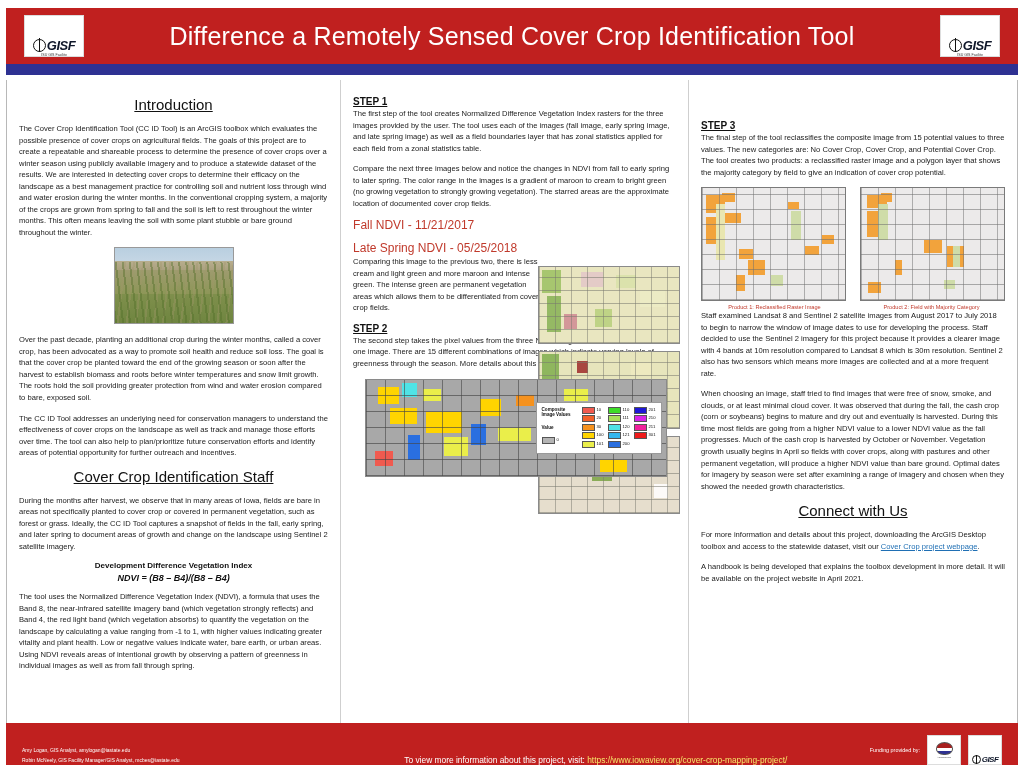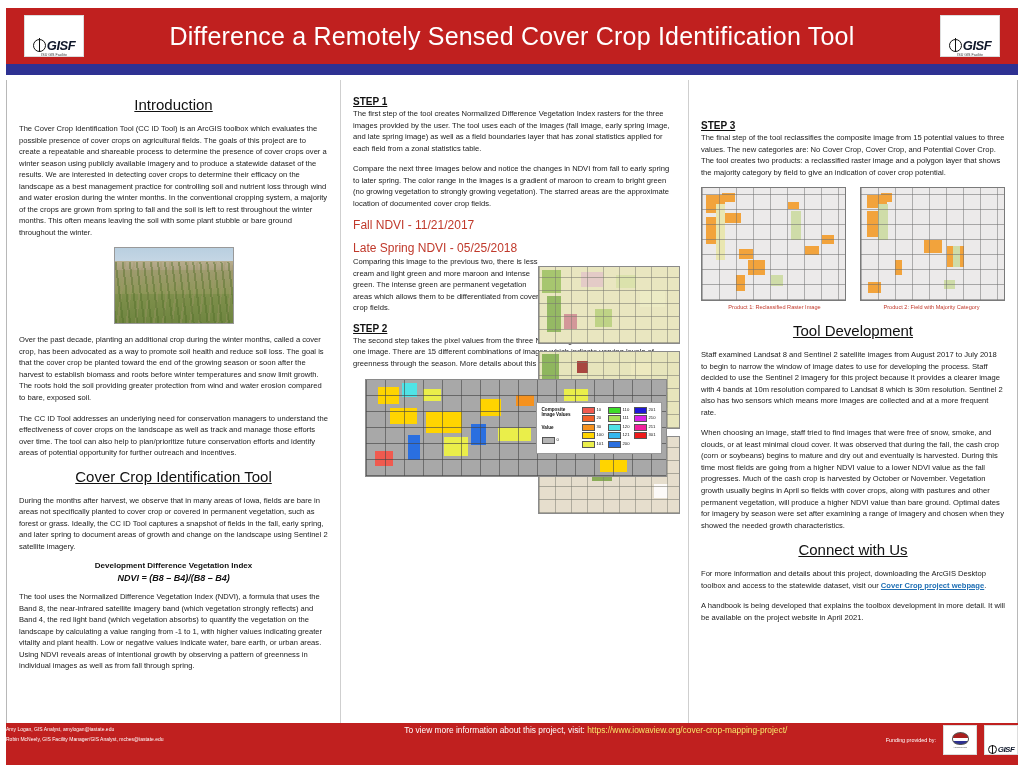--- a/index.html
+++ b/index.html
@@ -162,21 +162,21 @@
     color: #111;
   }
   .formula {
     text-align: center;
     font-size: 9px;
     font-weight: bold;
     font-style: italic;
     margin: 0 0 8px 0;
     color: #111;
   }
-  .link { color: #1f6fb4; text-decoration: underline; font-weight: bold; }
+  .link { color: #1f6fb4; text-decoration: underline; }
 
   
   .photo {
     width: 118px; height: 75px;
     margin: 4px auto 10px auto;
     border: 1px solid #999;
     background:
       linear-gradient(to bottom,
         #b9cfe0 0%, #c4d6e4 17%,
         #b8ae8e 17%, #aaa07e 30%,
@@ -297,23 +297,23 @@
   }
 
   
   .footer {
     position: absolute;
     left: 6px; right: 6px;
     bottom: 8px;
     height: 40px;
     background: #c0201f;
     display: flex;
-    align-items: flex-start;
+    align-items: flex-end;
     box-sizing: border-box;
-    padding: 0 0;
+    padding: 0 16px;
   }
   .footer-authors {
     width: 300px;
     color: #ffffff;
     font-size: 5px;
     line-height: 1.9;
   }
   .footer-mid {
     flex: 1;
     text-align: center;
@@ -388,21 +388,21 @@
 
     <div class="col col-left">
       <h2 class="section">Introduction</h2>
       <p class="body">The Cover Crop Identification Tool (CC ID Tool) is an ArcGIS toolbox which evaluates the possible presence of cover crops on agricultural fields. The goals of this project are to create a repeatable and shareable process to determine the presence of cover crops over a winter season using publicly available imagery and to produce a statewide dataset of the results. We are interested in detecting cover crops to determine their efficacy on the landscape as a best management practice for controlling soil and nutrient loss through wind and water erosion during the winter months. In the conventional cropping system, a majority of the crops are grown from spring to fall and the soil is left to rest throughout the winter months. This often means leaving the soil with some plant stubble or bare ground throughout the winter.</p>
 
       <div class="photo"></div>
 
       <p class="body">Over the past decade, planting an additional crop during the winter months, called a cover crop, has been advocated as a way to promote soil health and reduce soil loss. The goal is that the cover crop be planted toward the end of the growing season or soon after the harvest to establish biomass and roots before winter temperatures and snow limit growth. The roots hold the soil providing greater protection from wind and water erosion compared to bare, exposed soil.</p>
       <p class="body">The CC ID Tool addresses an underlying need for conservation managers to understand the effectiveness of cover crops on the landscape as well as track and manage those efforts over time.  The tool can also help to plan/prioritize future conservation efforts and identify areas of potential opportunity for further outreach and incentives.</p>
 
-      <h2 class="section tight">Cover Crop Identification Tool</h2>
+      <h2 class="section tight">Cover Crop Identification Staff</h2>
       <p class="body">During the months after harvest, we observe that in many areas of Iowa, fields are bare in areas not specifically planted to cover crop or covered in permanent vegetation, such as forest or grass.  Ideally, the CC ID Tool captures a snapshot of fields in the fall, early spring, and later spring to document areas of growth and change on the landscape using Sentinel 2 satellite imagery.</p>
 
       <div class="formula-title">Development Difference Vegetation Index</div>
       <div class="formula">NDVI = (B8 – B4)/(B8 – B4)</div>
 
       <p class="body">The tool uses the Normalized Difference Vegetation Index (NDVI), a formula that uses the Band 8, the near-infrared satellite imagery band (which vegetation strongly reflects) and Band 4, the red light band (which vegetation absorbs) to quantify the vegetation on the landscape by calculating a value ranging from -1 to 1, with higher values indicating greater vitality and plant health. Low or negative values indicate water, bare earth, or urban areas.  Using NDVI reveals areas of intentional growth by observing a pattern of greenness in individual images as well as from fall through spring.</p>
     </div>
 
     <div class="col col-mid">
 
@@ -583,21 +583,20 @@
           <div class="pblk" style="left:5%;top:84%;width:9%;height:10%;background:#f2a33c;"></div>
           <div class="pblk" style="left:58%;top:82%;width:8%;height:8%;background:#cfdca8;"></div>
           <div class="pgrid"></div>
         </div>
       </div>
       <div class="product-caption-row">
         <div class="product-caption">Product 1: Reclassified Raster Image</div>
         <div class="product-caption">Product 2: Field with Majority Category</div>
       </div>
 
-      <h2 class="section" style="margin-top:12px;">Tool Development</h2>
       <p class="body">Staff examined Landsat 8 and Sentinel 2 satellite images from August 2017 to July 2018 to begin to narrow the window of image dates to use for developing the process. Staff decided to use the Sentinel 2 imagery for this project because it provides a clearer image with 4 bands at 10m resolution compared to Landsat 8 which is 30m resolution. Sentinel 2 also has two sensors which means more images are collected and at a more frequent rate.</p>
       <p class="body">When choosing an image, staff tried to find images that were free of snow, smoke, and clouds, or at least minimal cloud cover. It was observed that during the fall, the cash crop (corn or soybeans) begins to mature and dry out and eventually is harvested.  During this time most fields are going from a higher NDVI value to a lower NDVI value as the fall progresses. Much of the cash crop is harvested by October or November. Vegetation growth usually begins in April so fields with cover crops, along with pastures and other permanent vegetation, will produce a higher NDVI value than bare ground. Optimal dates for imagery by season were set after examining a range of imagery and chosen when they showed the needed growth characteristics.</p>
 
       <h2 class="section" style="margin-top:10px;">Connect with Us</h2>
       <p class="body"><span>For more information and details about this project, downloading the ArcGIS Desktop toolbox and access to the statewide dataset, visit our </span><a class="link" href="#">Cover Crop project webpage</a><span>.</span></p>
       <p class="body">A handbook is being developed that explains the toolbox development in more detail. It will be available on the project website in April 2021.</p>
     </div>
   </div>
 
   <div class="footer-rule"></div>

